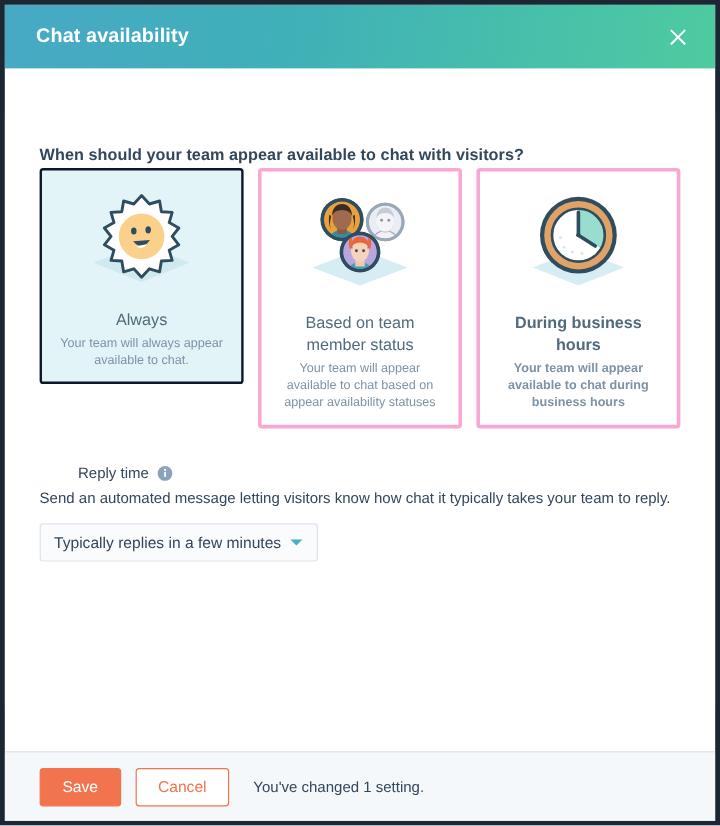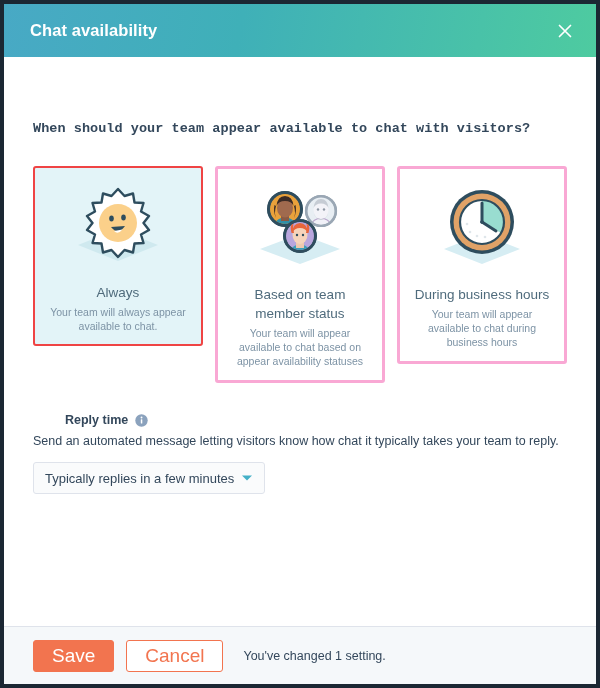--- a/index.html
+++ b/index.html
@@ -65,43 +65,42 @@
     flex: 1 1 auto;
     padding: 26px 29px 0 29px;
     background: #ffffff;
     overflow: hidden;
   }
 
   .section-question {
     color: #33475b;
     font-size: 13.5px;
     font-weight: bold;
-    margin-bottom: 30px;
+    margin-bottom: 4px;
     letter-spacing: 0.05px;
-    font-family: Liberation Mono, monospace;
   }
 
   
   .cards {
     display: flex;
     align-items: flex-start;
     gap: 12px;
   }
   .card {
     width: 172px;
     border: 3px solid #f9a8d4;
     border-radius: 3px;
     background: #ffffff;
     padding: 14px 10px 12px 10px;
     text-align: center;
     cursor: pointer;
     position: relative;
   }
   .card.selected {
-    border: 2px solid #ef4444;
+    border: 2px solid #0f172a;
     background: #e3f4f8;
     padding: 13px 9px 11px 9px;
   }
   .card-art {
     height: 88px;
     display: flex;
     align-items: center;
     justify-content: center;
     margin-bottom: 14px;
   }
@@ -112,34 +111,34 @@
     margin-bottom: 3px;
   }
   .card-desc {
     color: #7d93a5;
     font-size: 10.5px;
     line-height: 14px;
     padding: 0 6px;
   }
   .card-1 { min-height: 178px; }
   .card-2 { min-height: 182px; }
-  .card-3 { min-height: 182px; }
+  .card-3 { min-height: 182px; font-weight: bold; }
 
   
   .reply-block { margin-top: 30px; }
   .reply-label-row {
     display: flex;
     align-items: center;
     gap: 7px;
     margin-bottom: 6px;
   }
   .reply-label {
     color: #33475b;
     font-size: 12.5px;
-    font-weight: bold;
+    font-weight: normal;
     padding-left: 32px;
   }
   .info-icon { display: block; }
   .reply-help {
     color: #33475b;
     font-size: 12.5px;
     line-height: 17px;
     margin-bottom: 12px;
   }
   .select-box {
@@ -168,21 +167,21 @@
     background: #f5f8fa;
     border-top: 1px solid #dfe3eb;
     display: flex;
     align-items: center;
     padding: 0 29px;
     gap: 12px;
   }
   .btn {
     height: 32px;
     border-radius: 3px;
-    font-size: 19px;
+    font-size: 13px;
     display: inline-flex;
     align-items: center;
     justify-content: center;
     cursor: pointer;
     border: 1px solid transparent;
     padding: 0 18px;
   }
   .btn-save {
     background: #f2744f;
     border-color: #f2744f;

